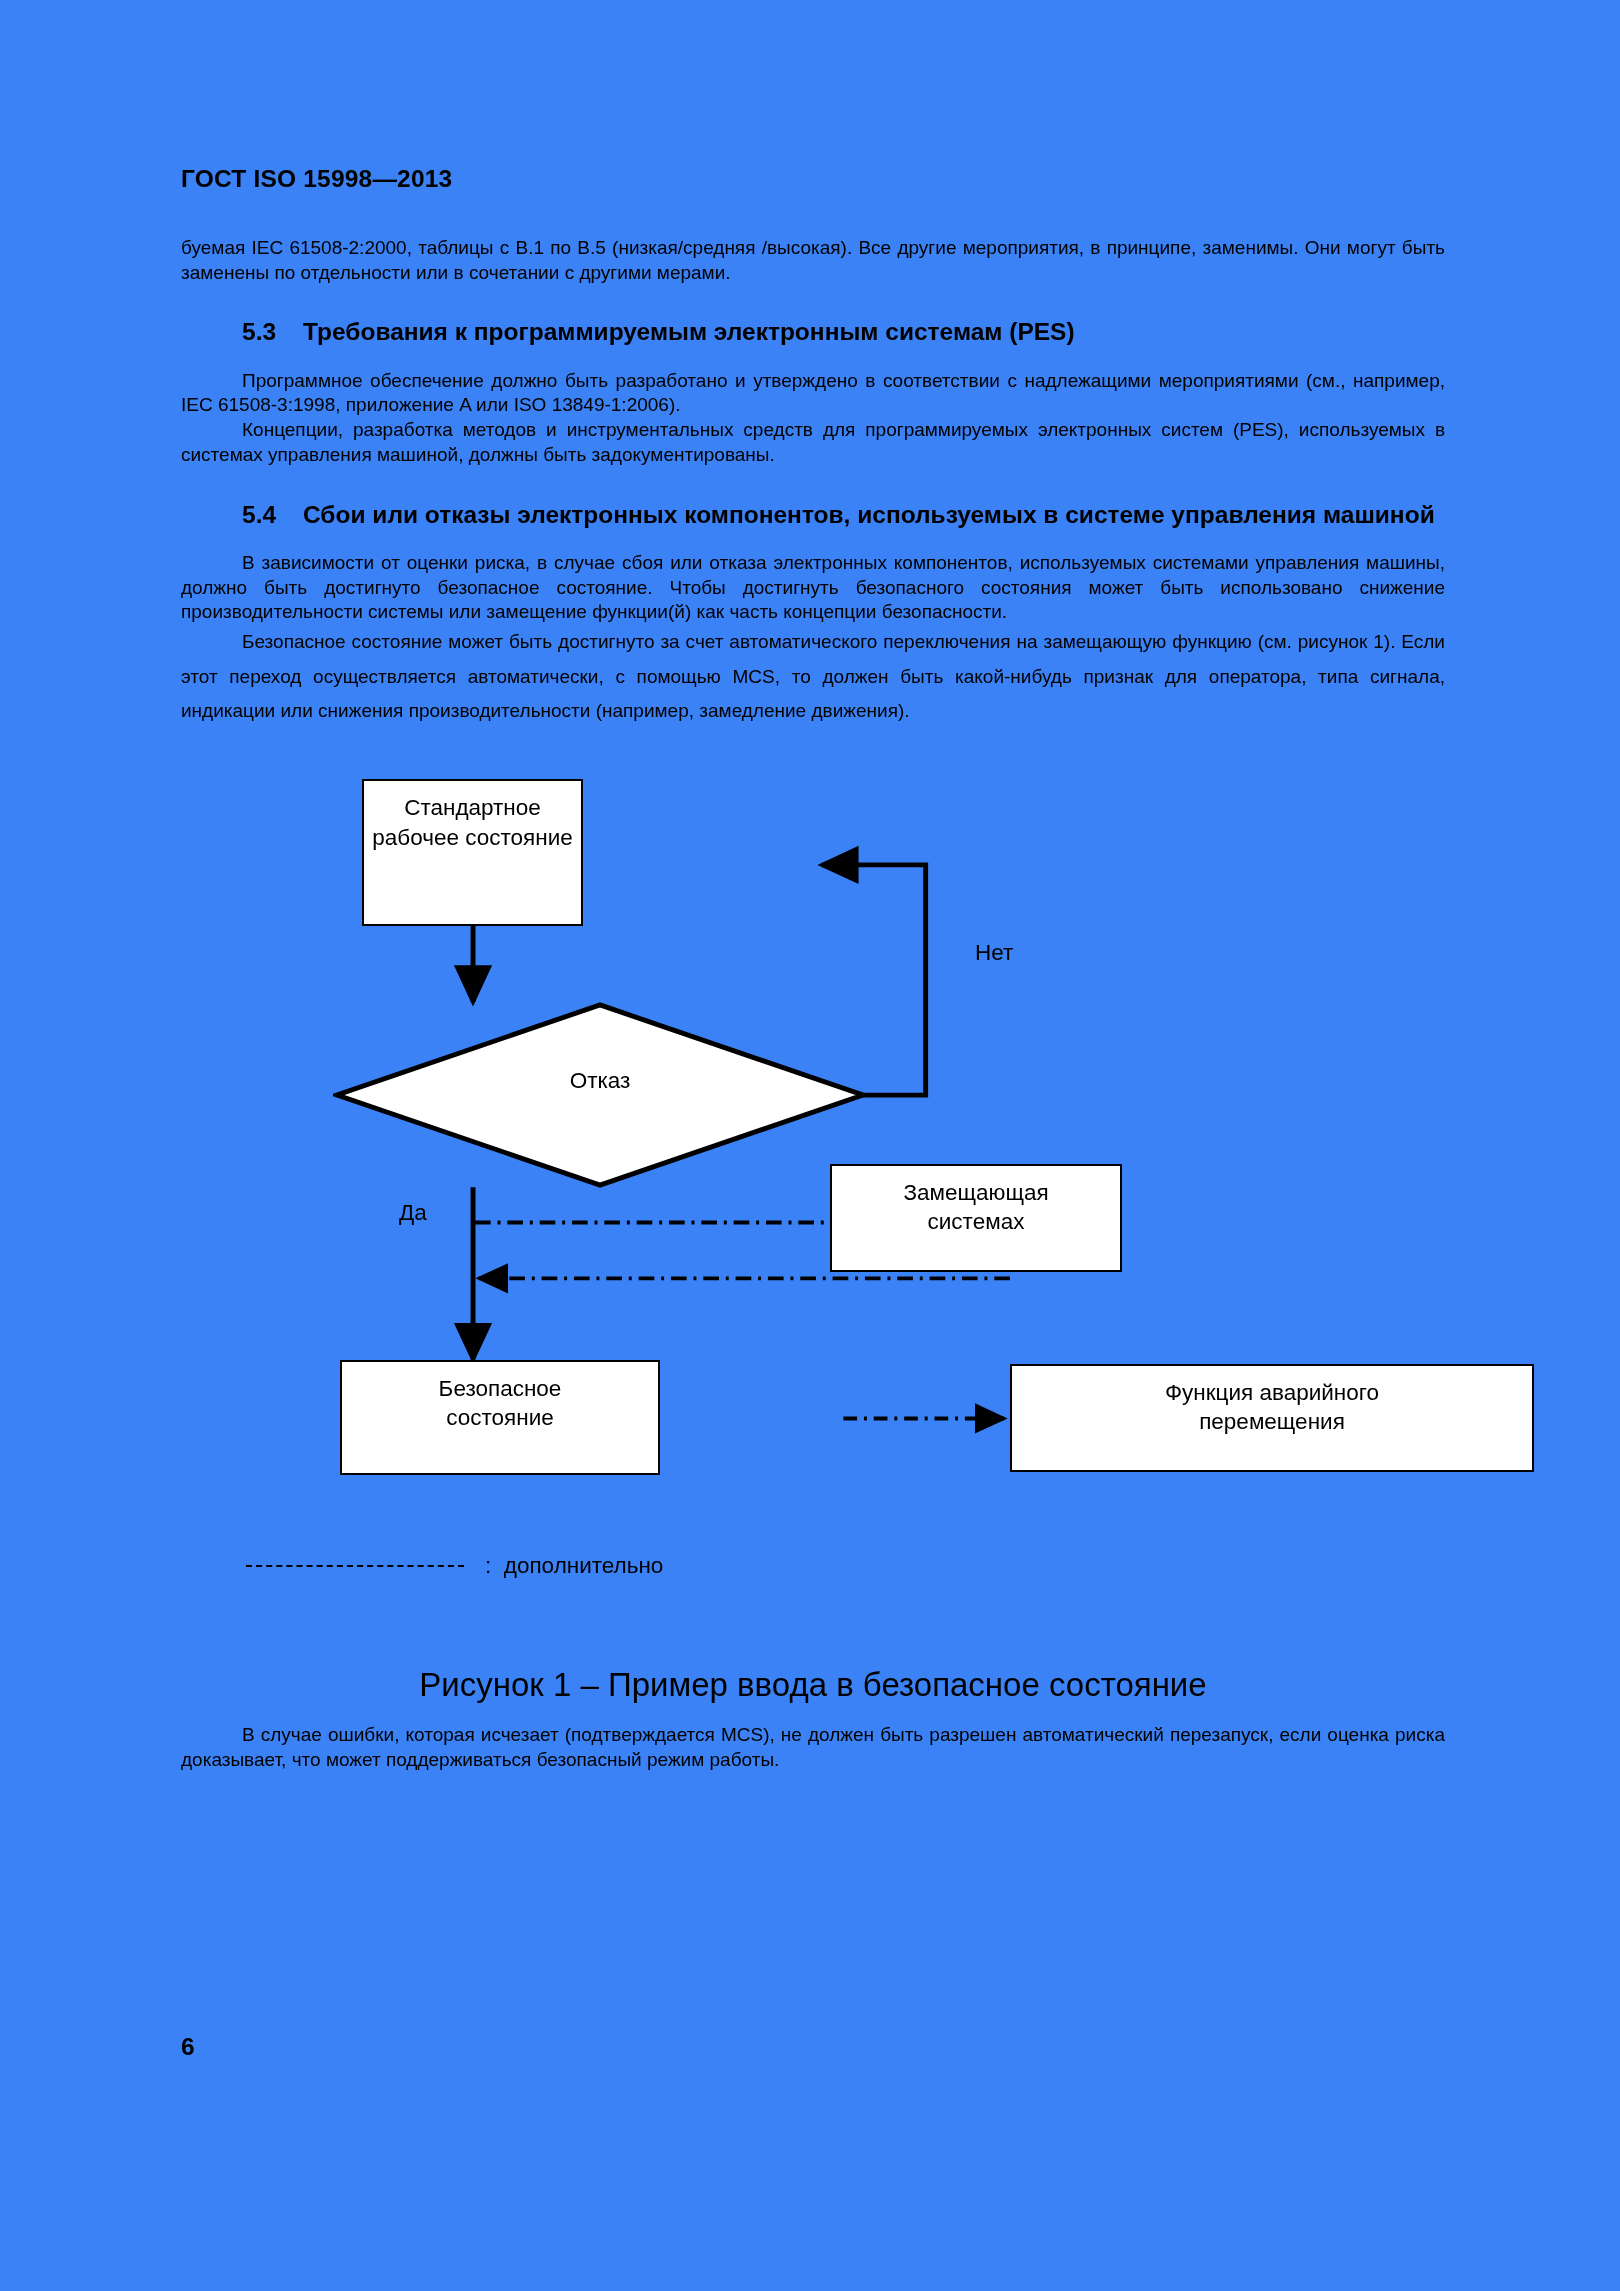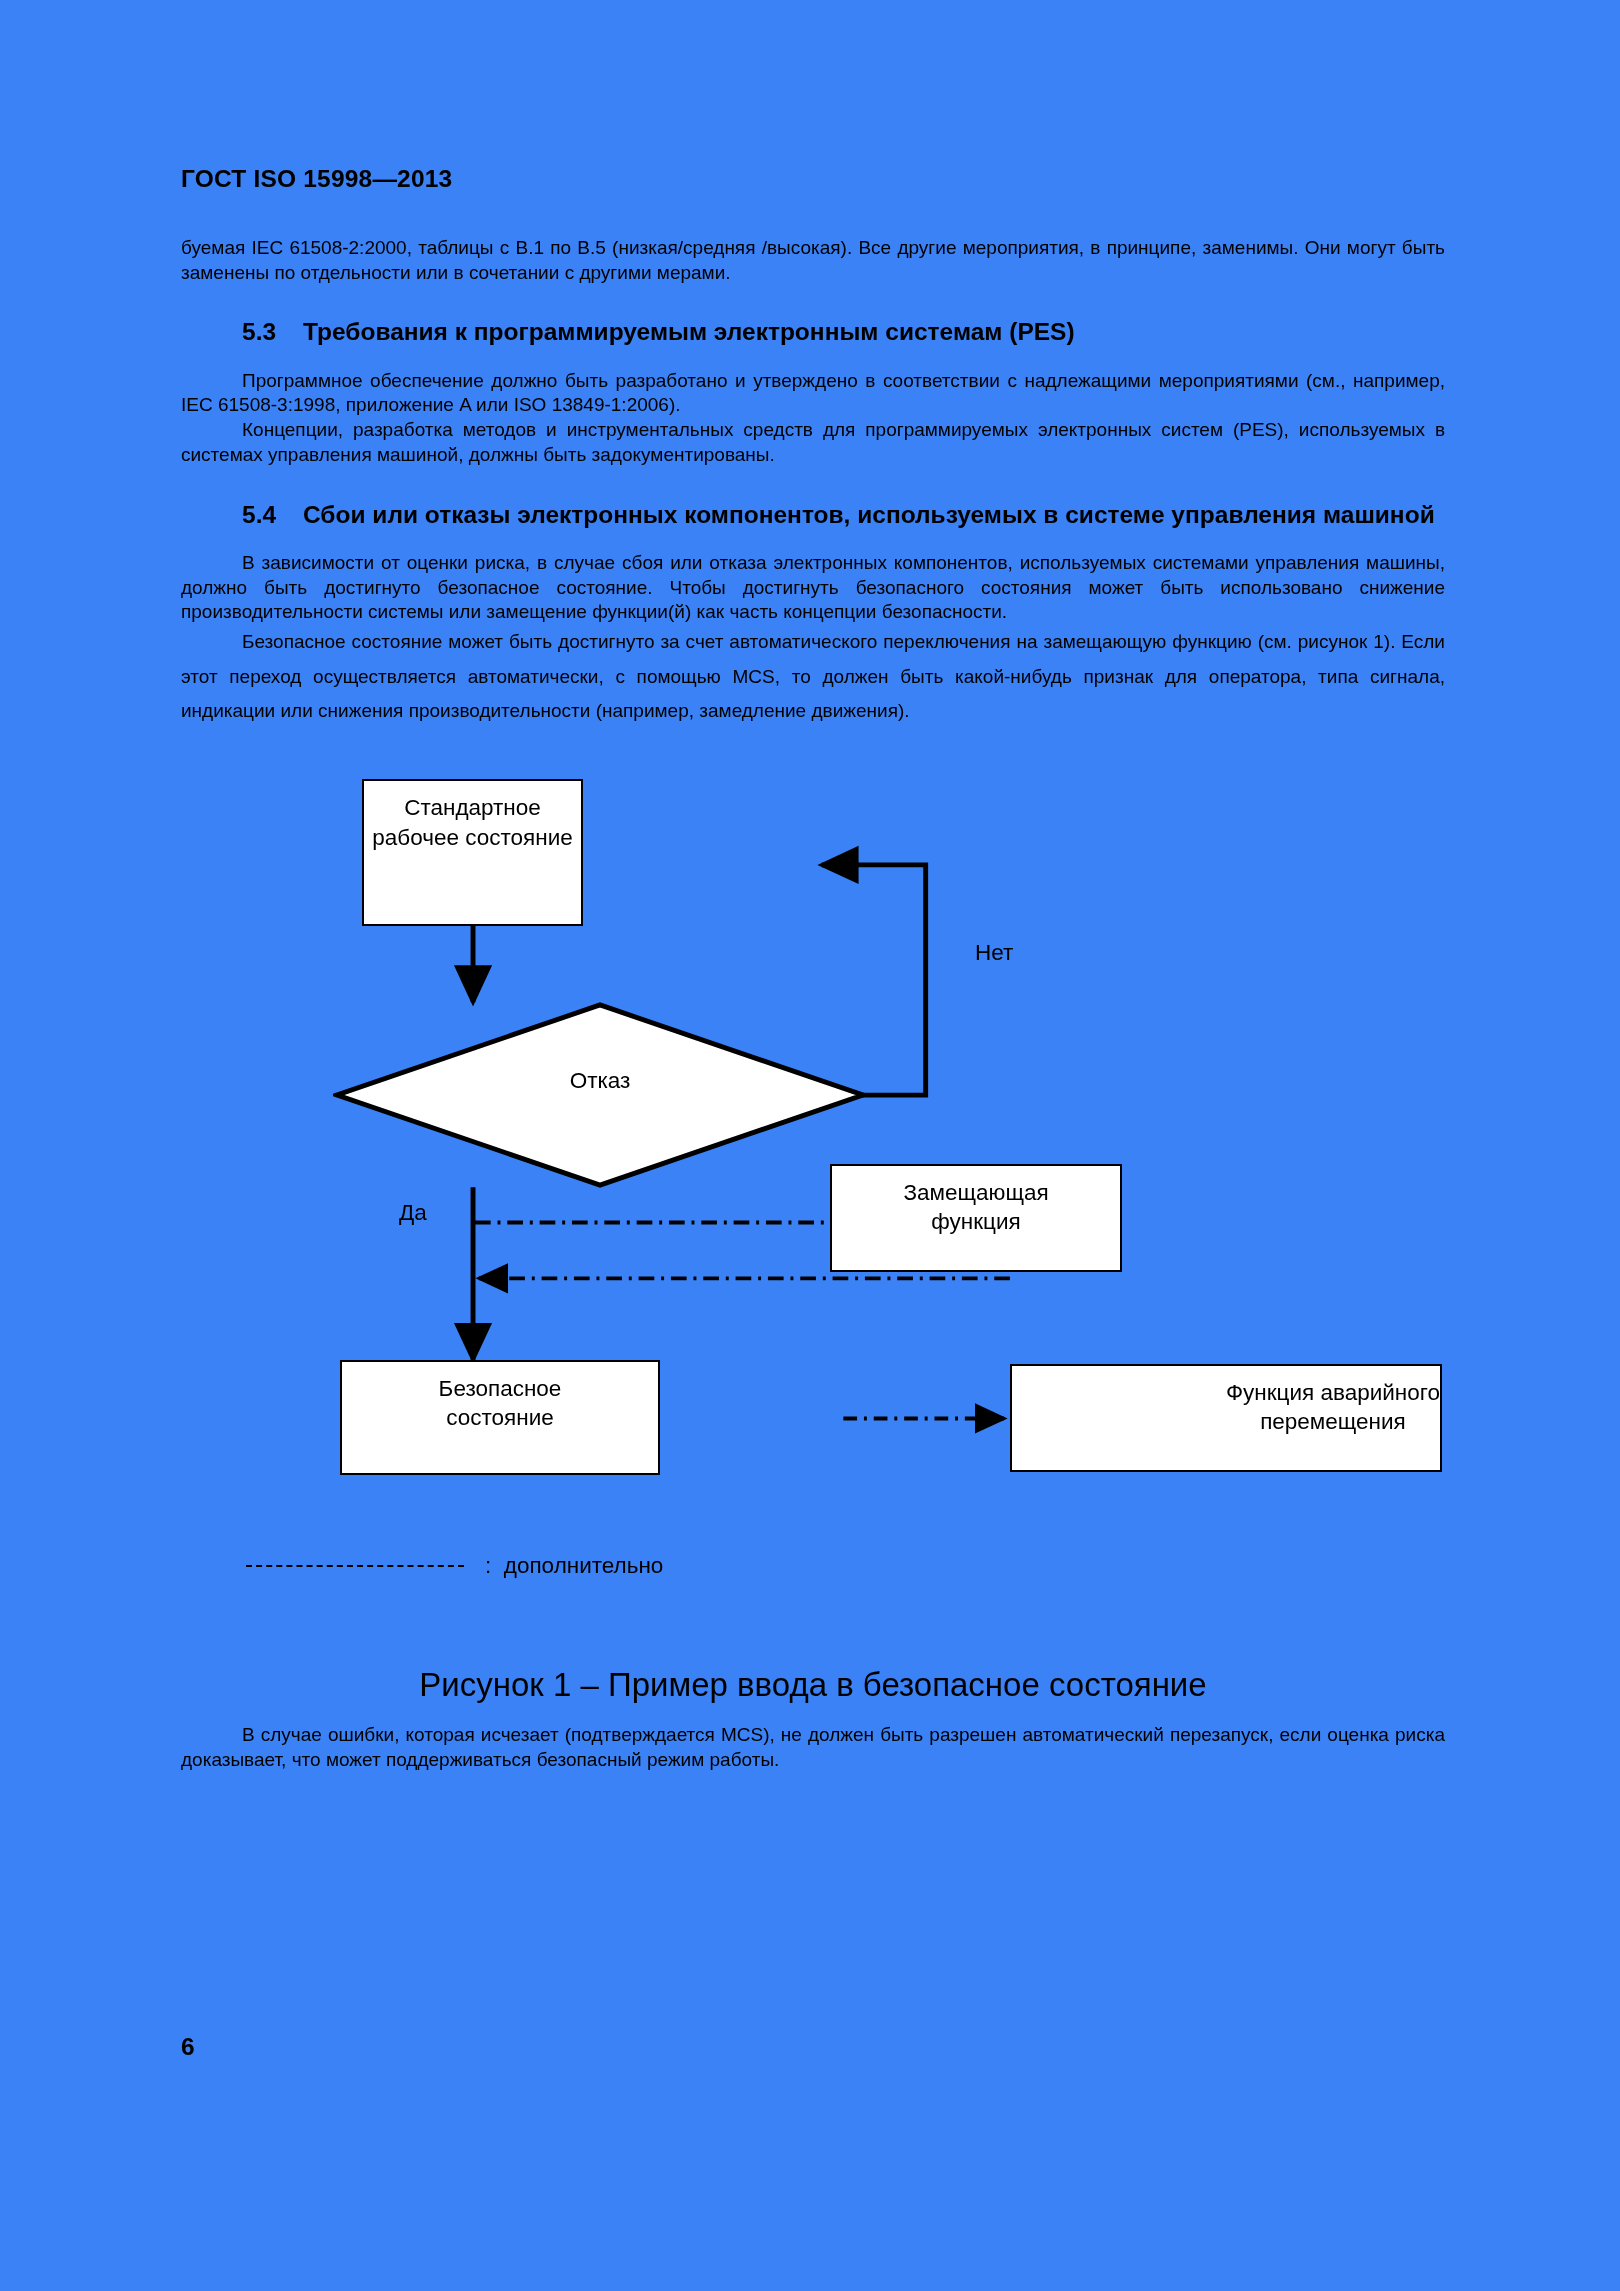--- a/index.html
+++ b/index.html
@@ -219,32 +219,32 @@
           <polygon points="272.5,4 541,96 272.5,188 4,96" fill="#fff" stroke="#000" stroke-width="5"></polygon>
         </svg>
         <div class="lbl">Отказ</div>
       </div>
 
       <div class="edge-label" style="left:218px; top:436px;">Да</div>
 
       <div class="fig-box" style="left:649px; top:400px; width:292px; height:108px;">
         <div class="lbl">
           <span>Замещающая</span><br>
-          <span>функция</span>
+          <span>системах</span>
         </div>
       </div>
 
       <div class="fig-box" style="left:159px; top:596px; width:320px; height:115px;">
         <div class="lbl">
           <span>Безопасное</span><br>
           <span>состояние</span>
         </div>
       </div>
 
-      <div class="fig-box" style="left:829px; top:600px; width:432px; height:108px;justify-content:flex-end;">
+      <div class="fig-box" style="left:829px; top:600px; width:524px; height:108px;">
         <div class="lbl">
           <span>Функция аварийного</span><br>
           <span>перемещения</span>
         </div>
       </div>
 
     </div>
 
     <div class="legend">
       <div class="legend-line"></div>

